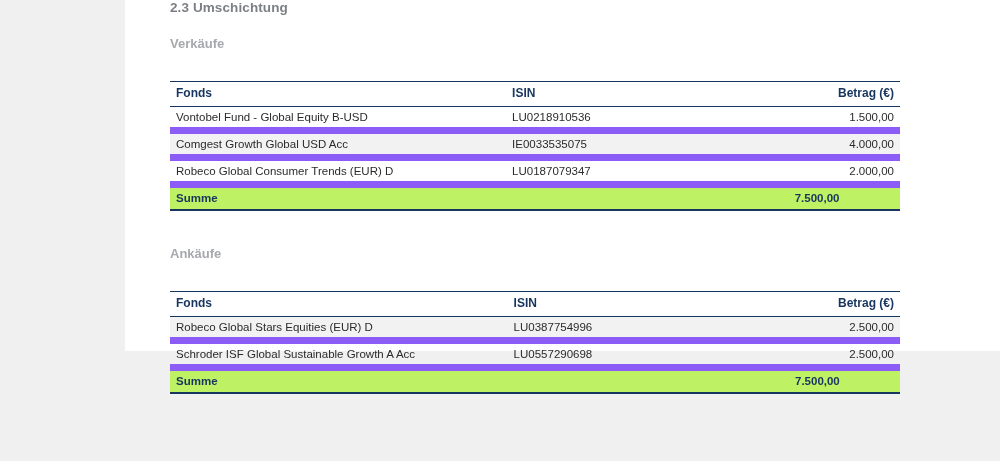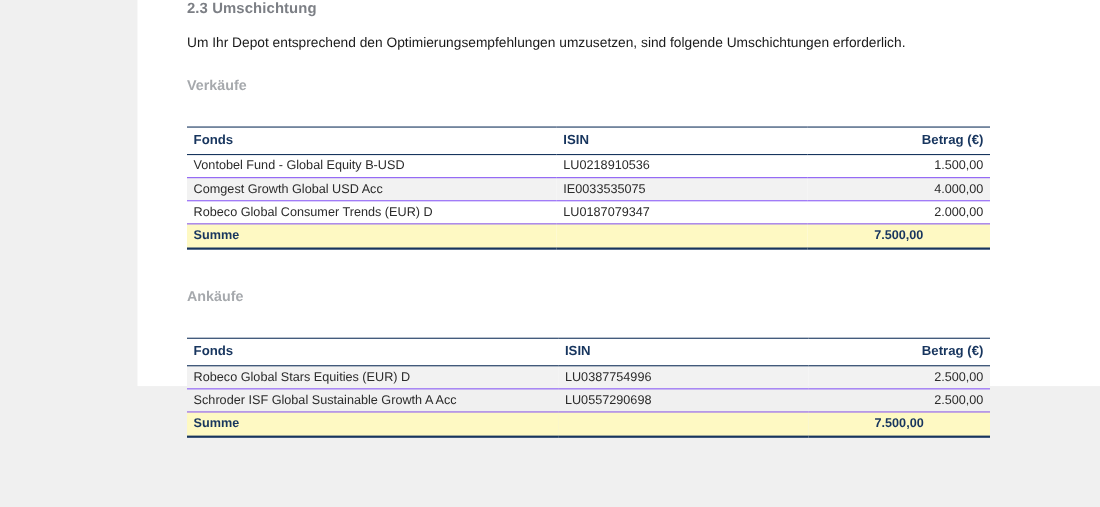--- a/index.html
+++ b/index.html
@@ -65,54 +65,53 @@
     border-top: 1.5px solid #17355e;
     border-bottom: 1px solid #17355e;
     background: #ffffff;
   }
   table.fund-table thead th.amount {
     text-align: right;
   }
   table.fund-table tbody td {
     color: #2b2b2b;
     padding: 4px 6px;
-    border-bottom: 1px solid #8b5cf6;
+    border-bottom: 7px solid #8b5cf6;
     white-space: nowrap;
   }
   table.fund-table tbody tr.alt td {
     background: #f2f2f2;
   }
   table.fund-table td.amount {
     text-align: right;
   }
   table.fund-table tfoot td {
     font-weight: bold;
     color: #17355e;
     padding: 4px 6px 5px 6px;
     border-top: 1px solid #17355e;
     border-bottom: 2.2px solid #17355e;
-    background: #fef9c3;
+    background: #bef264;
   }
   table.fund-table tfoot td.amount {
     text-align: center;
   }
   .col-fonds { width: 335px; }
   .col-isin  { width: 230px; }
   .col-betrag{ width: 165px; }
   .spacer-block { height: 14px; }
 </style>
 </head>
 <body>
 
 <div class="page">
   <div class="content">
 
     <h2 class="section-heading">2.3 Umschichtung</h2>
 
-    <p class="intro-text">Um Ihr Depot entsprechend den Optimierungsempfehlungen umzusetzen, sind folgende Umschichtungen erforderlich.</p>
 
     <div>
       <div class="block-label">Verkäufe</div>
 
       <table class="fund-table">
         <thead>
           <tr>
             <th class="col-fonds">Fonds</th>
             <th class="col-isin">ISIN</th>
             <th class="col-betrag amount">Betrag (€)</th>

